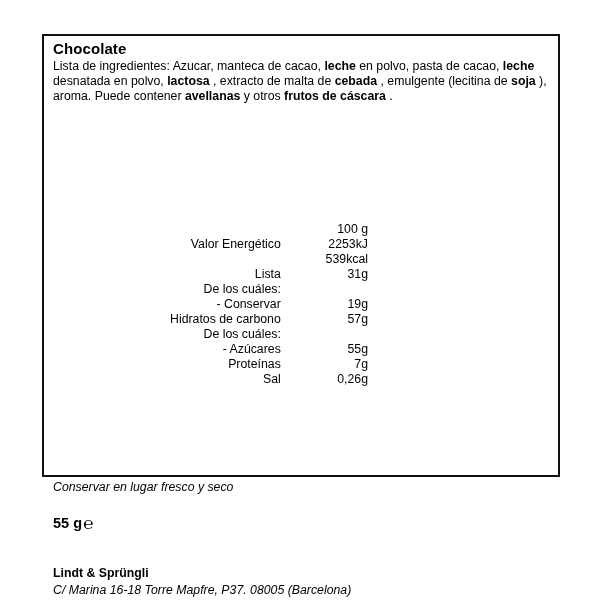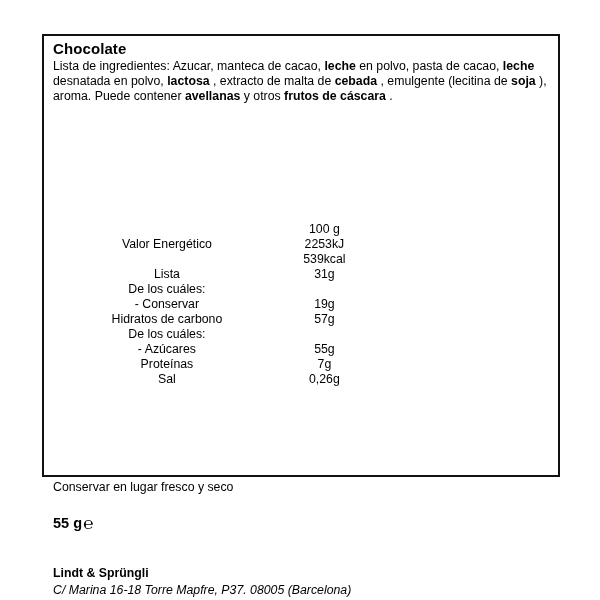--- a/index.html
+++ b/index.html
@@ -59,31 +59,32 @@
     width: 315px;
     border-collapse: collapse;
     font-size: 12.3px;
     line-height: 15px;
   }
   #nutrition-table td {
     padding: 0;
     vertical-align: top;
     white-space: nowrap;
   }
-  #nutrition-table td.label { text-align: center; }
-  #nutrition-table td.value { text-align: center; }
+  #nutrition-table td.label { text-align: right; }
+  #nutrition-table td.value { text-align: right; }
   tr.indent1 td.label { padding-left: 9px; }
   tr.indent2 td.label { padding-left: 8px; }
 
   #storage-note {
     position: absolute;
     left: 9px;
     top: 444px;
     font-size: 12.3px;
     line-height: 15px;
+    font-style: italic;
   }
 
   #net-weight {
     position: absolute;
     left: 9px;
     top: 478px;
     font-size: 14.5px;
     font-weight: bold;
     line-height: 18px;
   }

